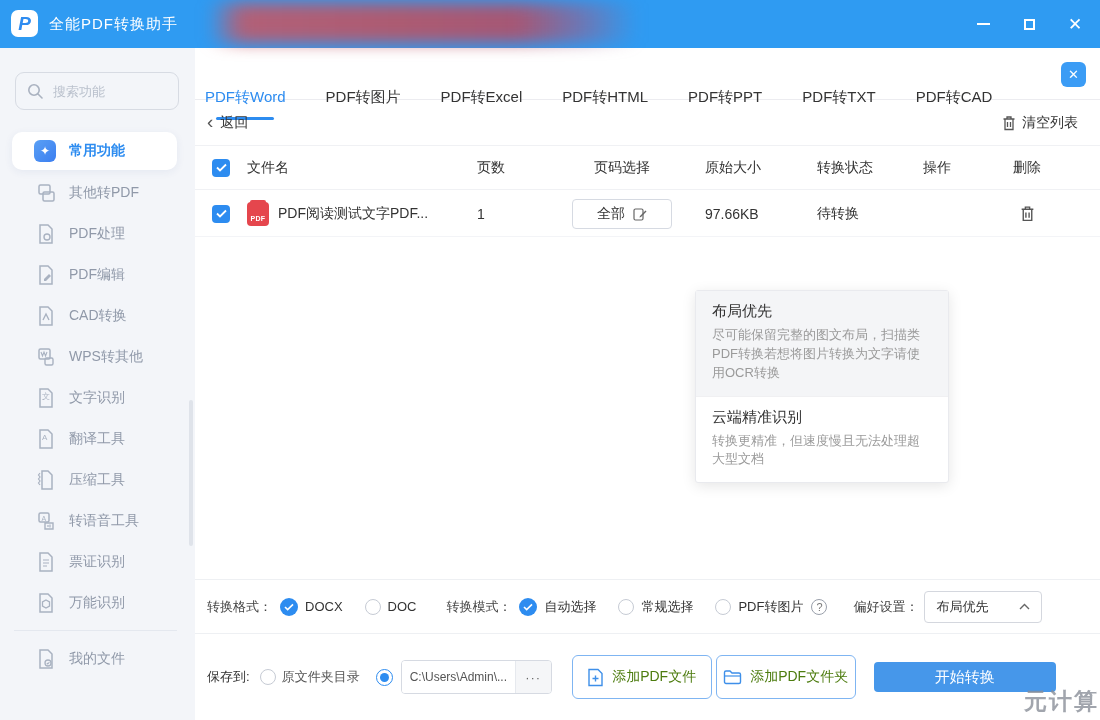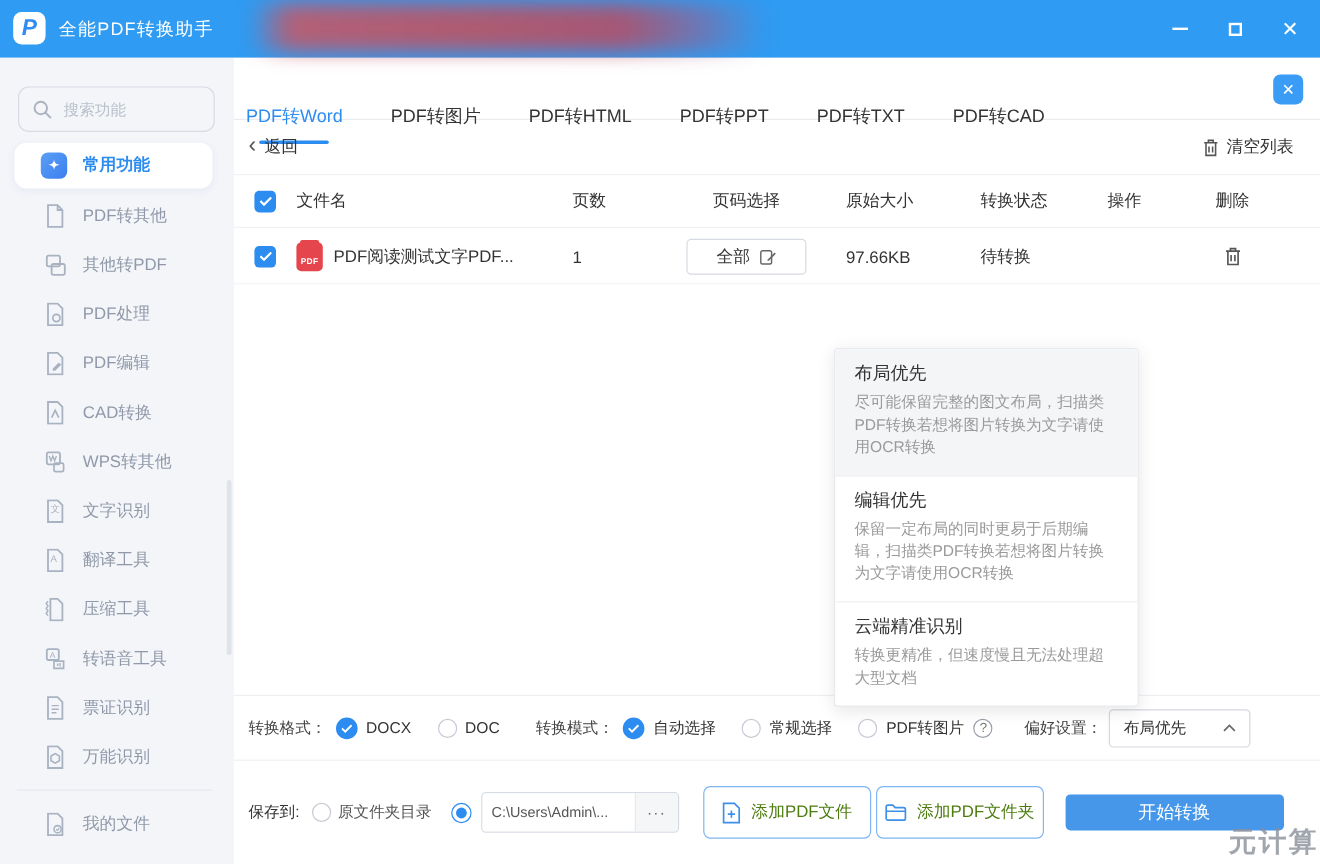--- a/index.html
+++ b/index.html
@@ -18,21 +18,21 @@
           filter:blur(8px); }
   .win-controls { position:absolute; right:14px; top:0; height:48px; display:flex; align-items:center; gap:24px; }
   .win-btn { width:22px; height:22px; background:none; border:none; color:#fff; cursor:pointer;
           display:flex; align-items:center; justify-content:center; font-size:16px; }
   .glyph-min { display:block; width:13px; border-top:2px solid #fff; }
   .glyph-max { display:block; width:11px; height:11px; border:2px solid #fff; }
   .glyph-close { font-size:17px; line-height:1; }
 
   
   .sidebar { position:absolute; left:0; top:48px; width:195px; bottom:0; background:#f3f5f9; z-index:5; }
-  .search-box { margin:24px 16px 9px 15px; height:38px; border:1px solid #d7dbe3; border-radius:9px;
+  .search-box { margin:24px 16px 22px 15px; height:38px; border:1px solid #d7dbe3; border-radius:9px;
           display:flex; align-items:center; padding:0 11px; gap:9px; }
   .search-box svg { flex:none; }
   .search-input { border:none; background:transparent; outline:none; width:100%; font-size:13px; color:#667; font-family:inherit; }
   .search-input::placeholder { color:#b9c0cc; }
   .side-item { height:41px; display:flex; align-items:center; padding-left:36px; gap:13px;
           color:#9099a9; font-size:14px; cursor:pointer; }
   .side-item .sicon { width:20px; height:20px; color:#a9b2c1; flex:none; display:flex; align-items:center; justify-content:center; }
   .side-item.active { height:38px; margin:1px 18px 2px 12px; padding-left:22px; background:#fff; border-radius:10px;
           box-shadow:0 2px 8px rgba(40,70,140,.07); color:#2d8cf0; font-weight:bold; }
   .app-grid-icon { width:22px; height:22px; border-radius:6px; background:linear-gradient(135deg,#5aa0f5,#3b7ef0);
@@ -102,21 +102,21 @@
   .pref-label { margin-left:26px; }
   .pref-select { width:118px; height:32px; margin-left:6px; border:1px solid #d4d7de; border-radius:4px; background:#fff;
           display:flex; align-items:center; justify-content:space-between; padding:0 11px; font-size:13px; color:#333; cursor:pointer; font-family:inherit; }
 
   
   .bottombar { position:absolute; top:586px; left:0; right:0; bottom:0; display:flex; align-items:center; padding-left:12px; font-size:13px; }
   .save-label { color:#333; }
   .radio-empty-pair { display:flex; align-items:center; gap:6px; margin-left:10px; color:#555; cursor:pointer; }
   .radio-sel { width:17px; height:17px; border-radius:50%; border:1px solid #2d8cf0; margin-left:16px; position:relative; cursor:pointer; background:#fff; flex:none; }
   .radio-sel::after { content:""; position:absolute; left:3px; top:3px; width:9px; height:9px; border-radius:50%; background:#2d8cf0; }
-  .path-box { margin-left:8px; width:165px; height:34px; border:1px solid #d6dae2; border-radius:4px; background:#fff;
+  .path-box { margin-left:8px; width:151px; height:34px; border:1px solid #d6dae2; border-radius:4px; background:#fff;
           display:flex; align-items:stretch; overflow:hidden; }
   .path-input { border:none; outline:none; flex:1; min-width:0; font-size:12px; color:#555; padding:0 8px; font-family:inherit; }
   .browse-btn { width:36px; border:none; border-left:1px solid #e6e9ee; background:#f5f6f8; color:#666;
           font-size:13px; letter-spacing:1px; cursor:pointer; }
   .add-btn { height:44px; width:140px; border:1px solid #7fb5f2; border-radius:6px; background:#fff; color:#4d7c0f;
           font-size:14px; display:flex; align-items:center; justify-content:center; gap:8px; cursor:pointer; font-family:inherit; }
   .add-file { margin-left:20px; }
   .add-folder { margin-left:4px; }
   .start-btn { height:30px; width:182px; margin-left:18px; border:none; border-radius:4px; background:#4697ea;
           color:#fff; font-size:15px; cursor:pointer; font-family:inherit; }
@@ -157,29 +157,20 @@
 
     <div class="side-item active">
       <span class="app-grid-icon">
           <span>✦</span>
         </span>
       <span>常用功能</span>
     </div>
     <div class="side-item">
       <span class="sicon">
           <svg width="18" height="20" viewBox="0 0 18 20">
-            <path d="M3 1h8l4 4v14H3z" fill="none" stroke="currentColor" stroke-width="1.5"></path>
-            <path d="M11 1v4h4" fill="none" stroke="currentColor" stroke-width="1.5"></path>
-          </svg>
-        </span>
-      <span>PDF转其他</span>
-    </div>
-    <div class="side-item">
-      <span class="sicon">
-          <svg width="18" height="20" viewBox="0 0 18 20">
             <rect x="2" y="2" width="11" height="9" rx="1.5" fill="none" stroke="currentColor" stroke-width="1.5"></rect>
             <rect x="6" y="9" width="11" height="9" rx="1.5" fill="none" stroke="currentColor" stroke-width="1.5"></rect>
           </svg>
         </span>
       <span>其他转PDF</span>
     </div>
     <div class="side-item">
       <span class="sicon">
           <svg width="18" height="20" viewBox="0 0 18 20">
             <path d="M3 1h8l4 4v14H3z" fill="none" stroke="currentColor" stroke-width="1.5"></path>
@@ -287,20 +278,21 @@
     </div>
 
     <div class="side-scroll"></div>
   </aside>
 
   <main class="content">
 
     <nav class="tabbar">
       <div class="tab active">PDF转Word</div>
       <div class="tab">PDF转图片</div>
+      <div class="tab">PDF转Excel</div>
       <div class="tab">PDF转HTML</div>
       <div class="tab">PDF转PPT</div>
       <div class="tab">PDF转TXT</div>
       <div class="tab">PDF转CAD</div>
     </nav>
     <button class="tab-close">
         <span>✕</span>
       </button>
 
     <div class="toolbar">
@@ -438,23 +430,19 @@
       <button class="start-btn">开始转换</button>
     </div>
   </main>
 
   <div class="dropdown">
     <div class="opt selected">
       <div class="opt-title">布局优先</div>
       <div class="opt-desc">尽可能保留完整的图文布局，扫描类PDF转换若想将图片转换为文字请使用OCR转换</div>
     </div>
     <div class="opt">
-      <div class="opt-title">编辑优先</div>
-      <div class="opt-desc">保留一定布局的同时更易于后期编辑，扫描类PDF转换若想将图片转换为文字请使用OCR转换</div>
-    </div>
-    <div class="opt">
       <div class="opt-title">云端精准识别</div>
       <div class="opt-desc">转换更精准，但速度慢且无法处理超大型文档</div>
     </div>
   </div>
 
   <div class="watermark">元计算</div>
 </div>
 
 </body></html>

